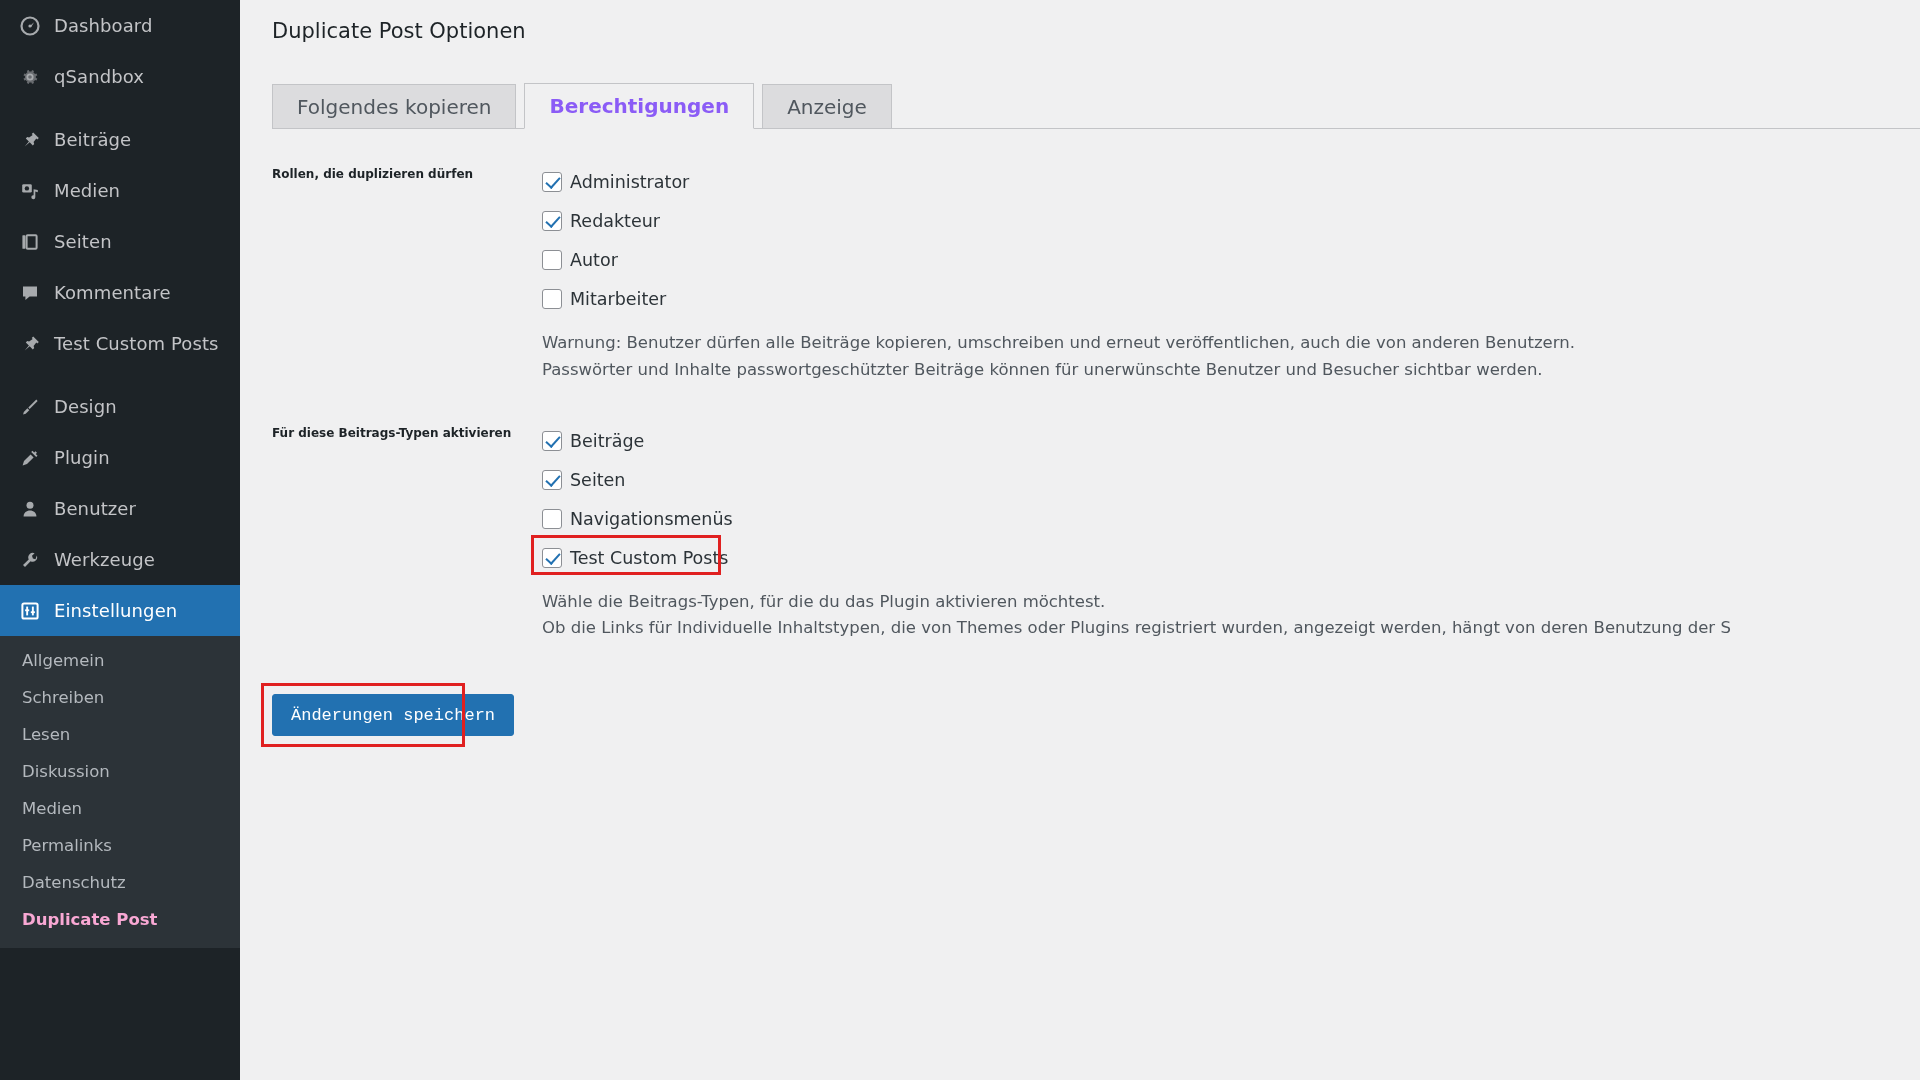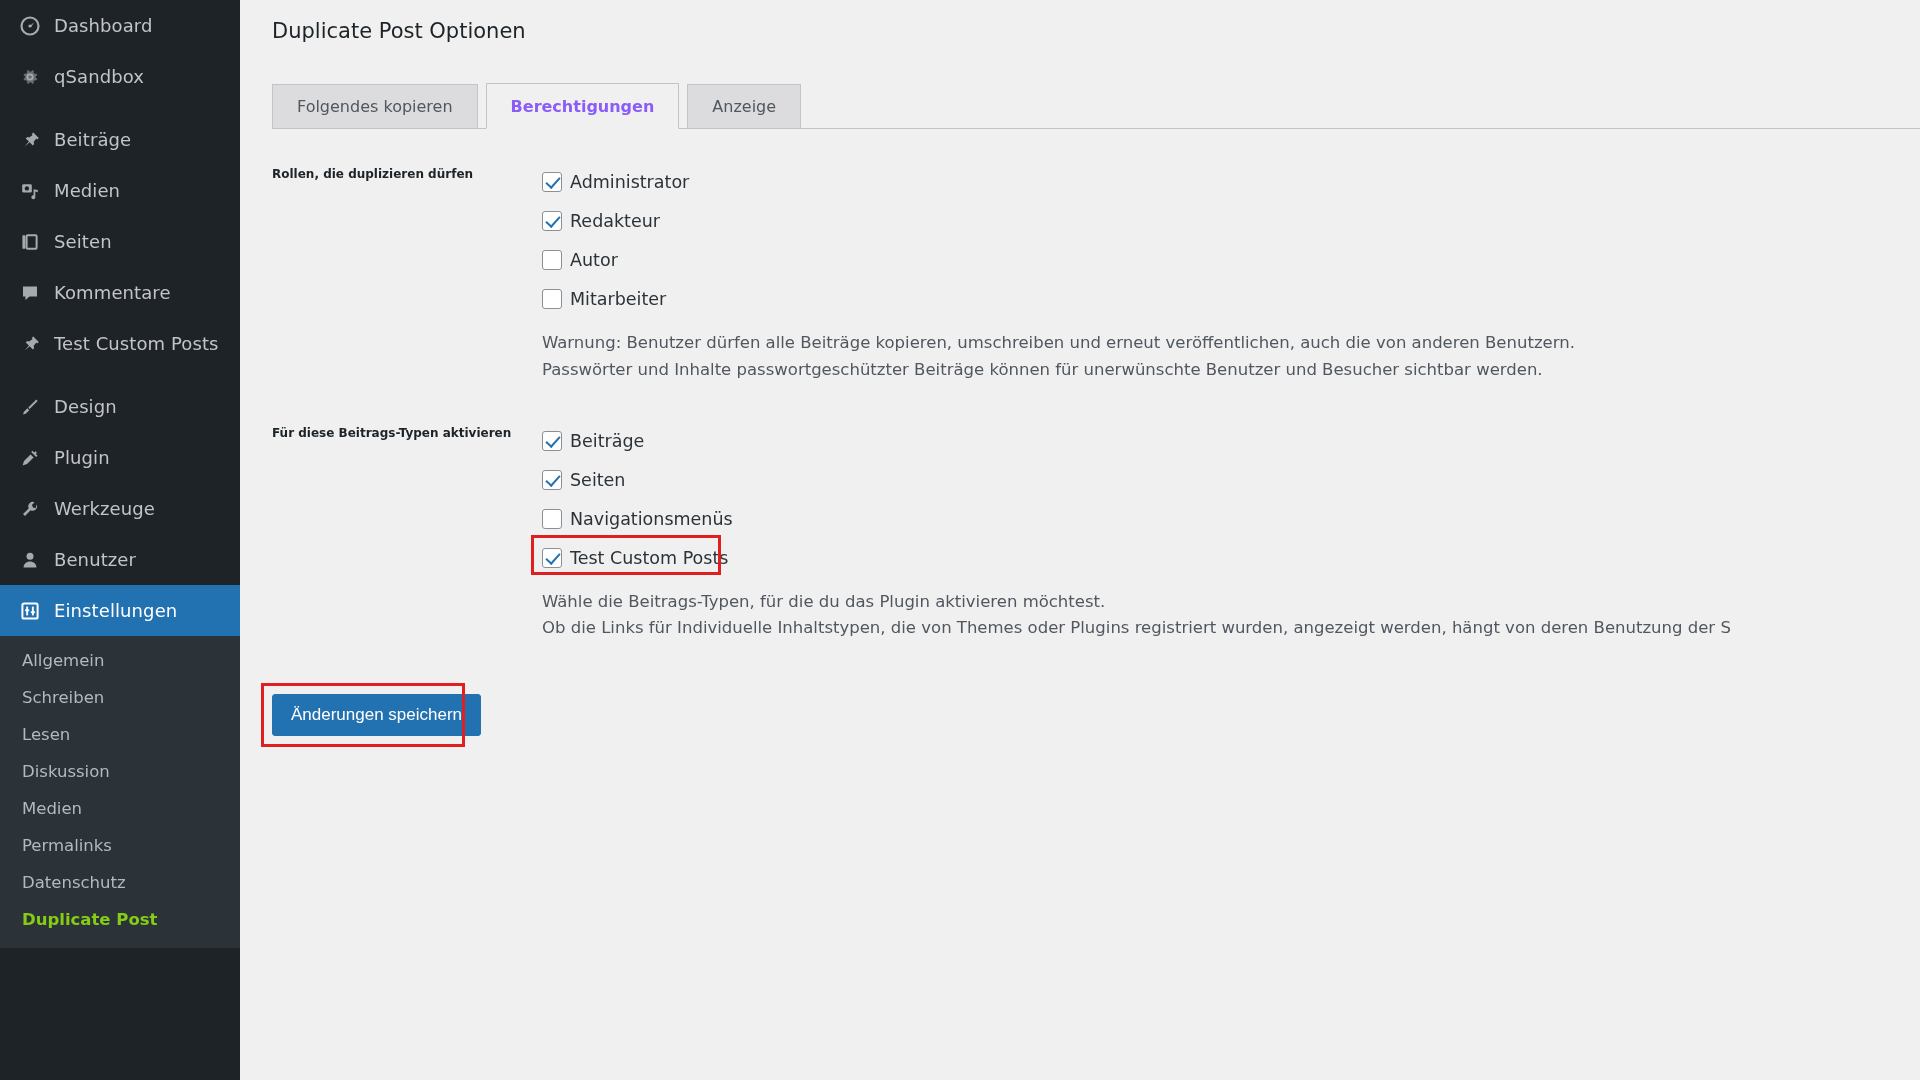--- a/index.html
+++ b/index.html
@@ -44,21 +44,21 @@
   }
   .menu-sep { height: 12px; }
   .submenu { background: #2c3338; padding: 6px 0 10px 0; }
   .submenu-item {
     display: block;
     padding: 9px 0 9px 22px;
     color: #b4b9be;
     font-size: 16.5px;
     cursor: pointer;
   }
-  .submenu-item.current { color: #84cc16; font-weight: 700; }
+  .submenu-item.current { color: #f9a8d4; font-weight: 700; }
   .sidebar-foot { background: #1d2327; height: 60px; }
 
   
   .content {
     position: absolute; left: 240px; top: 0;
     width: 1680px; height: 1080px;
     background: #f0f0f1;
     padding: 0 0 0 32px;
   }
   .page-title {
@@ -81,21 +81,21 @@
   .tab {
     position: relative;
     display: flex; align-items: center; justify-content: center;
     height: 44px;
     padding: 0 24px;
     margin-right: 8px;
     background: #dcdcde;
     border: 1px solid #c3c4c7;
     border-bottom: none;
     color: #50575e;
-    font-size: 16px;
+    font-size: 20px;
     cursor: pointer;
     white-space: nowrap;
   }
   .tab.active {
     background: #f0f0f1;
     color: #8b5cf6;
     font-weight: 700;
     border-bottom: 1px solid #f0f0f1;
     margin-bottom: -1px;
     height: 46px;
@@ -167,21 +167,21 @@
   }
   .btn-primary {
     display: inline-flex; align-items: center; justify-content: center;
     height: 42px;
     padding: 0 18px;
     background: #2271b1;
     border: 1px solid #2271b1;
     border-radius: 3px;
     color: #fff;
     font-size: 17px;
-    font-family: Liberation Sans, sans-serif;
+    font-family: Liberation Mono, monospace;
     cursor: pointer;
   }
   .annot-btn { left: -11px; top: -11px; width: 204px; height: 64px; }
 </style>
 </head>
 <body>
 
 <div class="screen">
 
   <nav class="sidebar">
@@ -264,33 +264,33 @@
             <svg width="20" height="20" viewBox="0 0 20 20" fill="currentColor">
               <path d="M15.4 3.2l-1.2 1.2-1.7-1.7-1.3 1.3 5 5 1.3-1.3-1.7-1.7 1.2-1.2z"></path>
               <path d="M10.6 6.4L4 13l-1.4 4.4L7 16l6.6-6.6z"></path>
             </svg>
           </span>
           <span class="mi-label">Plugin</span>
         </div>
         <div class="menu-item">
           <span class="mi-icon">
             <svg width="20" height="20" viewBox="0 0 20 20" fill="currentColor">
-              <path d="M16.8 5.4a4.6 4.6 0 01-6.2 5.9L5 17l-2-2 5.7-5.6a4.6 4.6 0 015.9-6.2l-2.6 2.6.9 2.6 2.6.9z"></path>
-            </svg>
-          </span>
-          <span class="mi-label">Werkzeuge</span>
-        </div>
-        <div class="menu-item">
-          <span class="mi-icon">
-            <svg width="20" height="20" viewBox="0 0 20 20" fill="currentColor">
               <circle cx="10" cy="6.3" r="3.5"></circle>
               <path d="M3.6 17.4c0-3.6 2.9-5.8 6.4-5.8s6.4 2.2 6.4 5.8z"></path>
             </svg>
           </span>
           <span class="mi-label">Benutzer</span>
+        </div>
+        <div class="menu-item">
+          <span class="mi-icon">
+            <svg width="20" height="20" viewBox="0 0 20 20" fill="currentColor">
+              <path d="M16.8 5.4a4.6 4.6 0 01-6.2 5.9L5 17l-2-2 5.7-5.6a4.6 4.6 0 015.9-6.2l-2.6 2.6.9 2.6 2.6.9z"></path>
+            </svg>
+          </span>
+          <span class="mi-label">Werkzeuge</span>
         </div>
         <div class="menu-item active">
           <span class="mi-icon">
             <svg width="20" height="20" viewBox="0 0 20 20" fill="currentColor">
               <rect x="2.4" y="2.4" width="15.2" height="15.2" rx="1.6" fill="none" stroke="currentColor" stroke-width="2"></rect>
               <rect x="6.2" y="5.6" width="1.9" height="8.8"></rect>
               <rect x="11.9" y="5.6" width="1.9" height="8.8"></rect>
               <rect x="5.1" y="8.4" width="4.1" height="1.8"></rect>
               <rect x="10.8" y="10.3" width="4.1" height="1.8"></rect>
             </svg>

